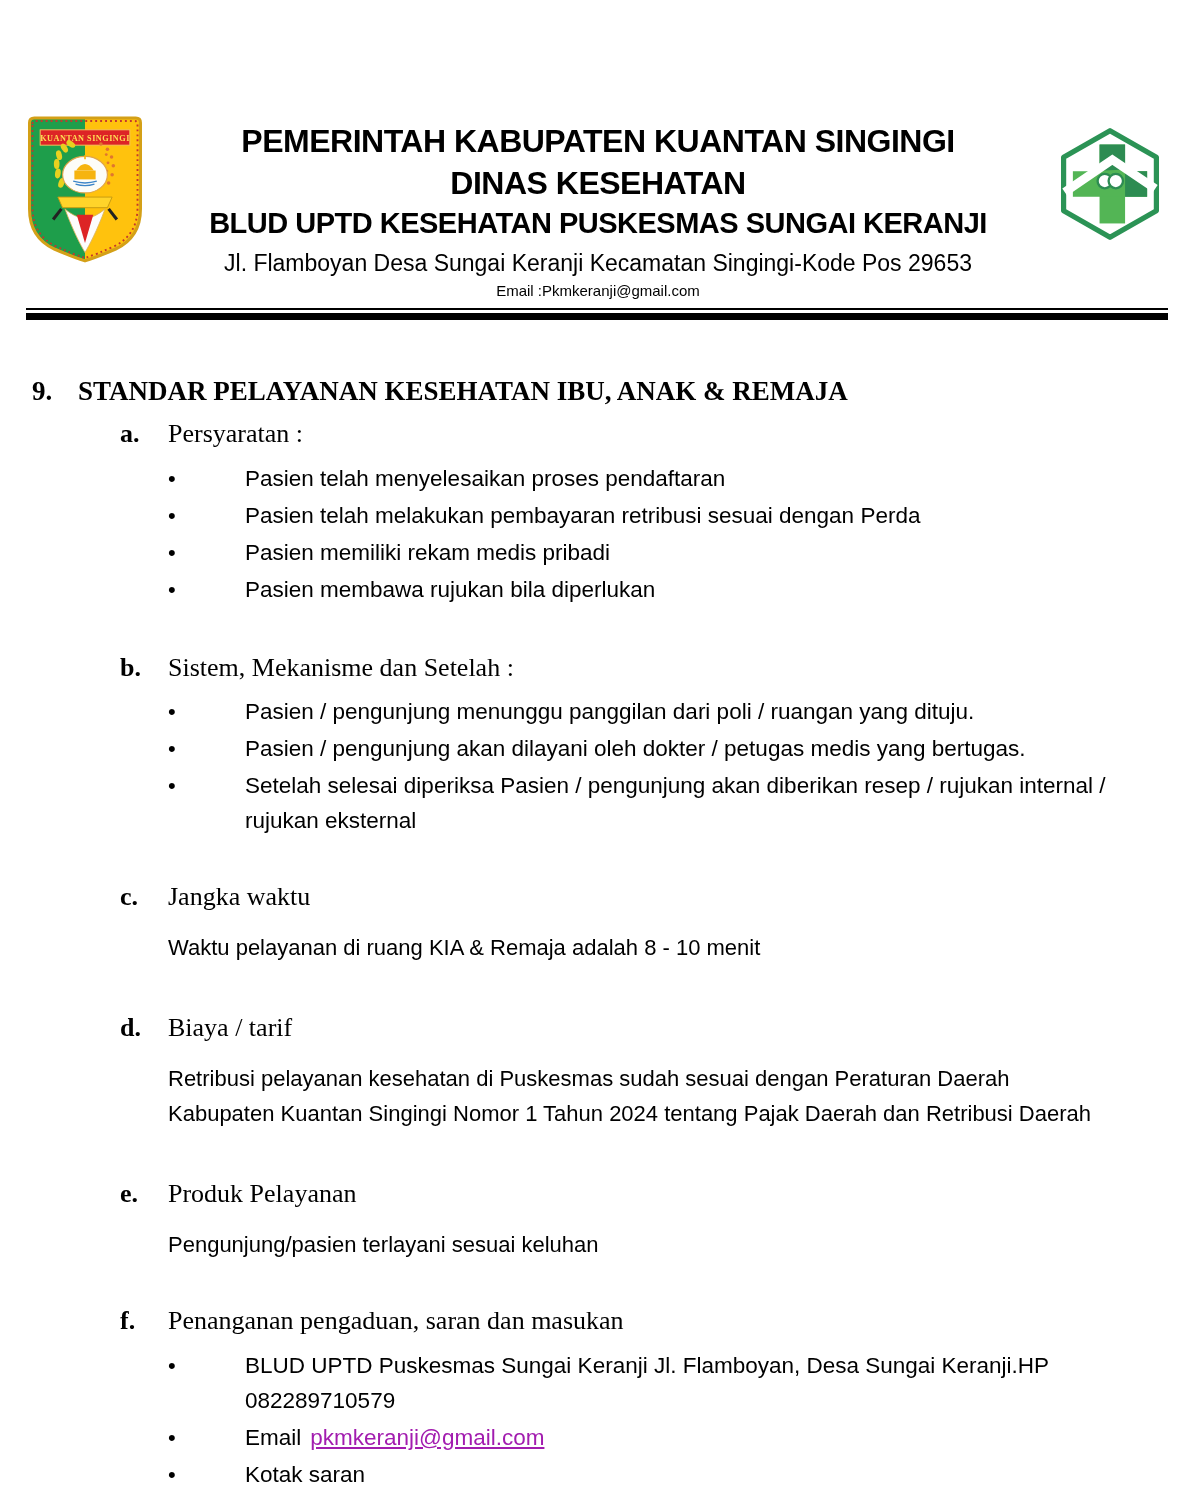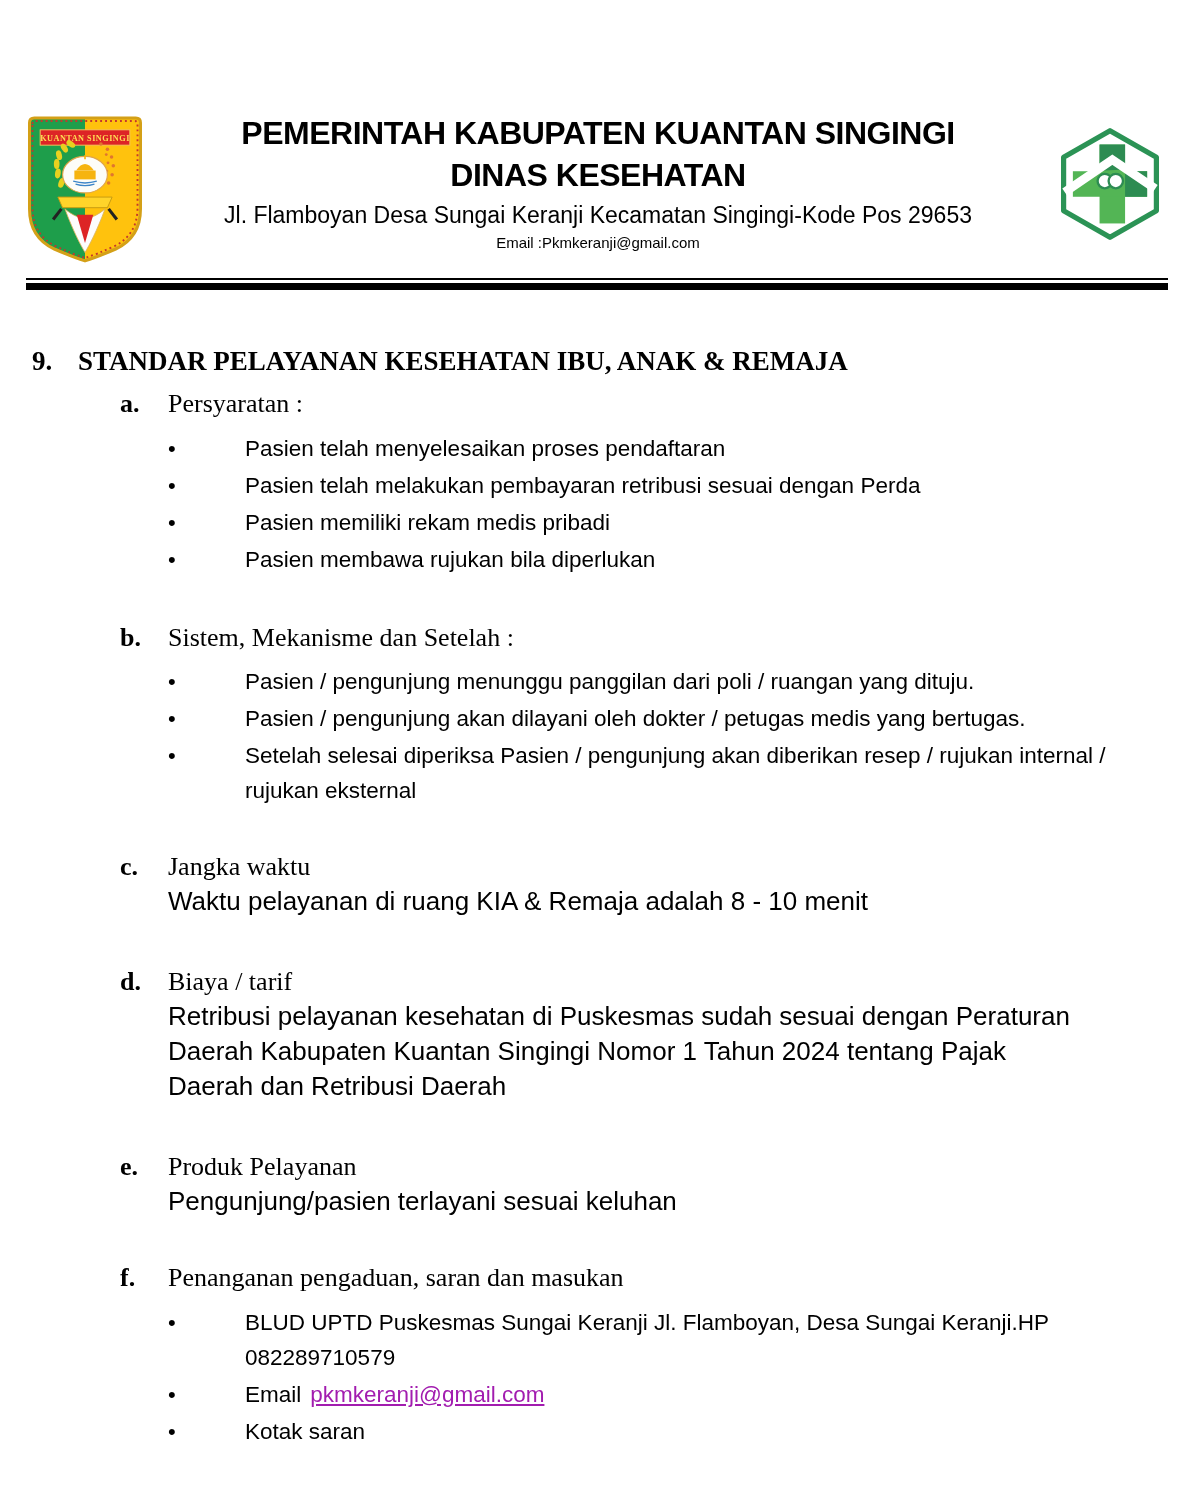--- a/index.html
+++ b/index.html
@@ -4,21 +4,21 @@
 <style>
   * { margin:0; padding:0; box-sizing:border-box; }
   html,body { background:#fff; }
   .page {
     width:1194px; height:1511px; background:#ffffff; color:#000;
     font-family:"Liberation Sans", sans-serif; position:relative; overflow:hidden;
   }
   
   .letterhead { display:flex; align-items:flex-start; padding:112px 26px 0 26px; }
   .crest-box { width:118px; flex:none; margin-top:2px; }
-  .head-center { flex:1; text-align:center; padding:0 4px; }
+  .head-center { flex:1; text-align:center; padding:0 4px; margin-top:8px; }
   .head-line1, .head-line2 {
     font-weight:bold; font-size:32px; line-height:1.32; letter-spacing:-0.5px; white-space:nowrap;
   }
   .head-line3 { font-weight:bold; font-size:29px; line-height:1.35; letter-spacing:-0.5px; white-space:nowrap; }
   .head-addr { font-size:23px; line-height:1.3; margin-top:5px; white-space:nowrap; }
   .head-email { font-size:15px; font-weight:normal; line-height:1.3; margin-top:2px; white-space:nowrap; }
   .pusk-box { width:116px; flex:none; margin-top:6px; }
   .rule {
     margin:8px 26px 0 26px;
     border-top:2px solid #000;
@@ -27,21 +27,21 @@
 
   
   .content { padding:55px 58px 0 32px; }
   .sec-title-row { display:flex; font-family:"Liberation Serif", serif; font-weight:bold; font-size:27px; line-height:1.25; }
   .sec-num { width:46px; flex:none; }
   .items { margin-left:88px; }
   .item { display:flex; }
   .item-letter { width:48px; flex:none; font-family:"Liberation Serif", serif; font-weight:bold; font-size:26px; line-height:1.3; }
   .item-main { flex:1; min-width:0; }
   .item-heading { font-family:"Liberation Serif", serif; font-weight:normal; font-size:26px; line-height:1.3; }
-  .item-body { font-size:26px; line-height:35px; max-width:930px; margin-top:0; }
+  .item-body { font-size:22px; line-height:35px; max-width:930px; margin-top:16px; }
   .blist { margin-top:10px; }
   .b-row { display:flex; margin-bottom:2px; }
   .b-marker { width:40px; flex:none; font-size:22px; line-height:35px; }
   .b-text { font-size:22.5px; line-height:35px; max-width:880px;margin-left:37px; }
   .mt-a { margin-top:8px; }
   .mt-b { margin-top:42px; }
   .mt-c { margin-top:40px; }
   .mt-d { margin-top:46px; }
   .mt-e { margin-top:46px; }
   .mt-f { margin-top:42px; }
@@ -110,20 +110,21 @@
           <line x1="70" y1="80" x2="77" y2="89" stroke="#222" stroke-width="2.6"></line>
           <path d="M33,80 C40,99 46,110 50,117 C54,110 60,99 67,80 C60,86 54,88 50,88 C46,88 40,86 33,80 Z" fill="#FDFDFD" stroke="#D9B25A" stroke-width="0.7"></path>
           <path d="M43,85 L57,85 L50,109 Z" fill="#DD2426"></path>
         </g>
       </svg>
     </div>
 
     <div class="head-center">
       <div class="head-line1">PEMERINTAH KABUPATEN KUANTAN SINGINGI</div>
       <div class="head-line2">DINAS KESEHATAN</div>
+      <div class="head-line3">BLUD UPTD KESEHATAN PUSKESMAS SUNGAI KERANJI</div>
       <div class="head-addr">Jl. Flamboyan Desa Sungai Keranji Kecamatan Singingi-Kode Pos 29653</div>
       <div class="head-email">Email :Pkmkeranji@gmail.com</div>
     </div>
 
     <div class="pusk-box">
       <svg width="116" height="132" viewBox="0 0 100 100">
         <polygon points="50,4 90,27 90,73 50,96 10,73 10,27" fill="#ffffff" stroke="#2B9355" stroke-width="4.5" stroke-linejoin="round"></polygon>
 
         <rect x="41" y="16" width="22" height="68" fill="#53B555"></rect>
         <rect x="18" y="39" width="64" height="22" fill="#53B555"></rect>

